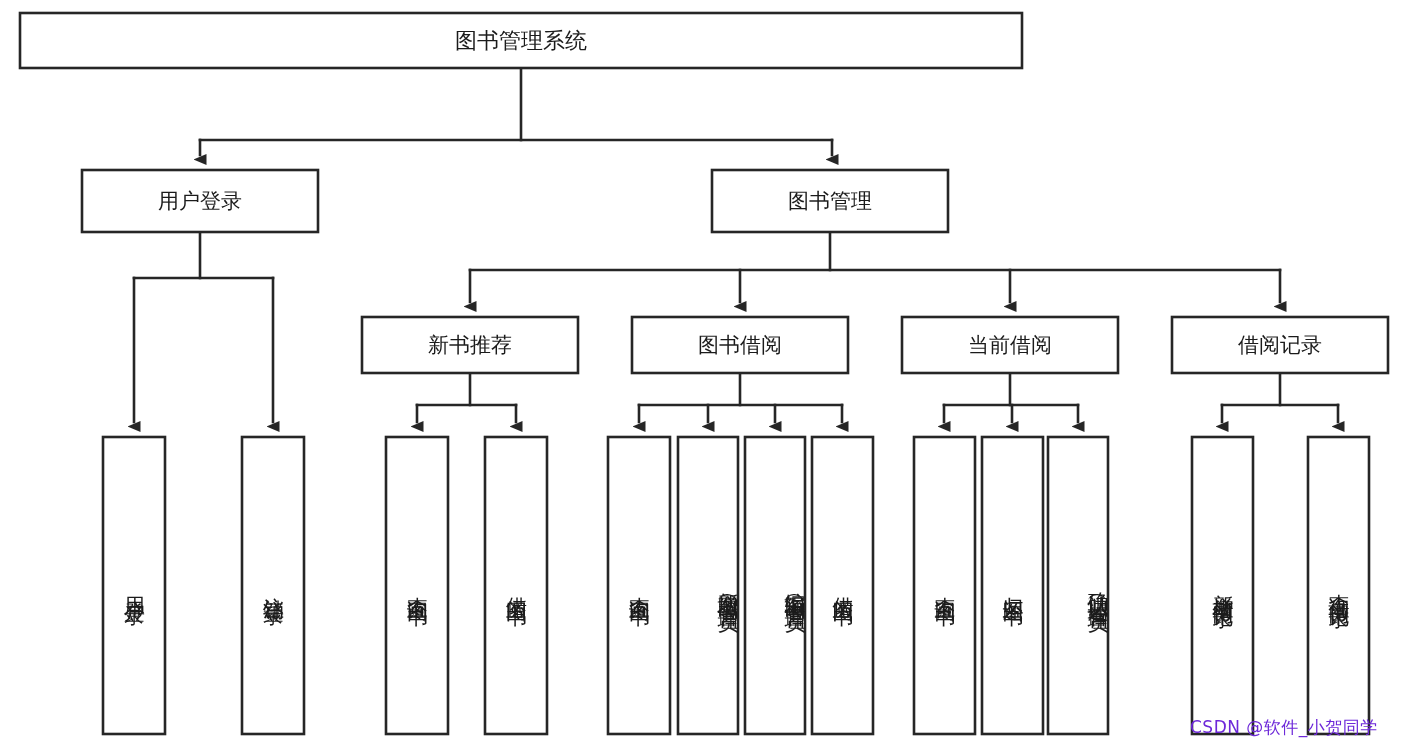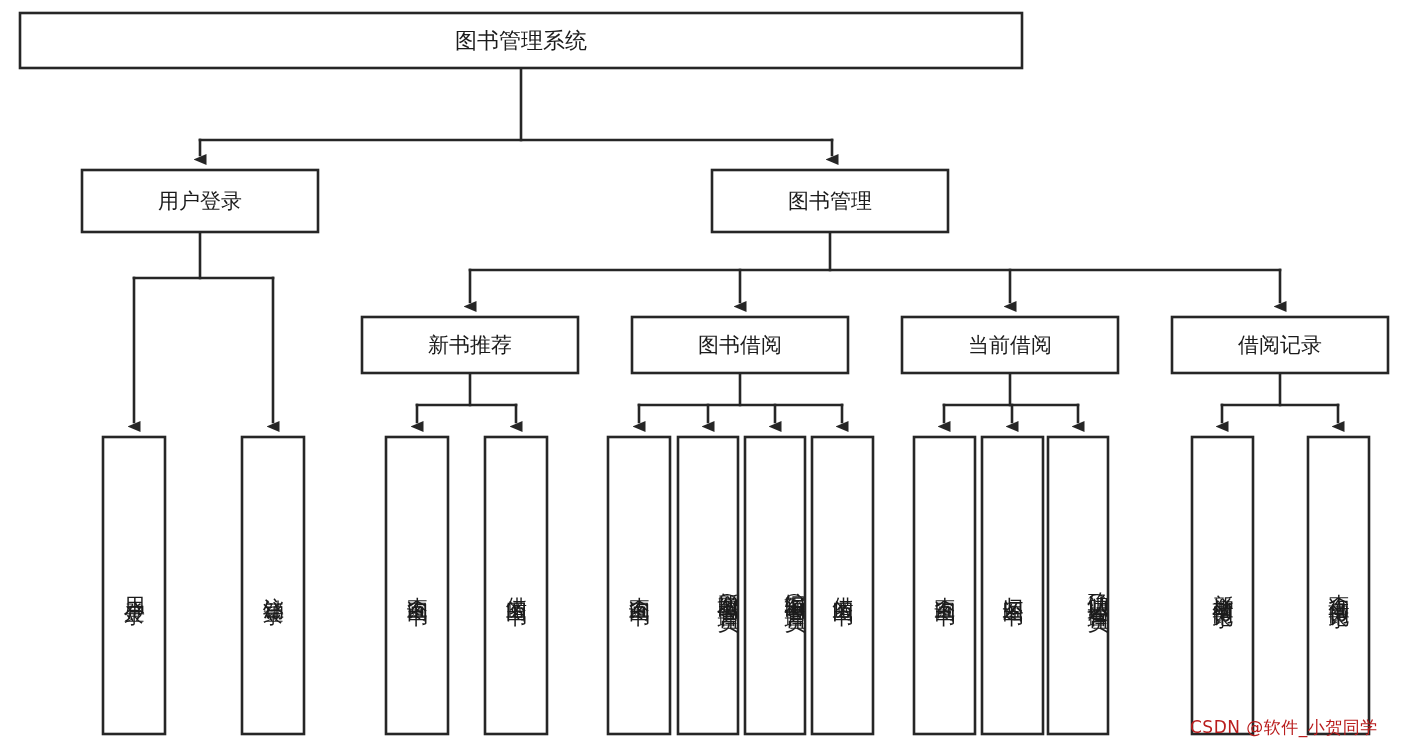--- a/index.html
+++ b/index.html
@@ -63,21 +63,21 @@
     white-space: nowrap;
     text-align: center;
     pointer-events: none;
   }
   .watermark {
     position: absolute;
     left: 1190px;
     top: 716px;
     font-family: "DejaVu Sans", "Liberation Sans", sans-serif;
     font-size: 17px;
-    color: #b91c1c;
+    color: #6d28d9;
     white-space: nowrap;
     letter-spacing: 0.5px;
   }
 </style>
 </head>
 <body>
 
 <div id="diagram-root">
 
   <svg class="flow" viewBox="0 0 1405 747">

